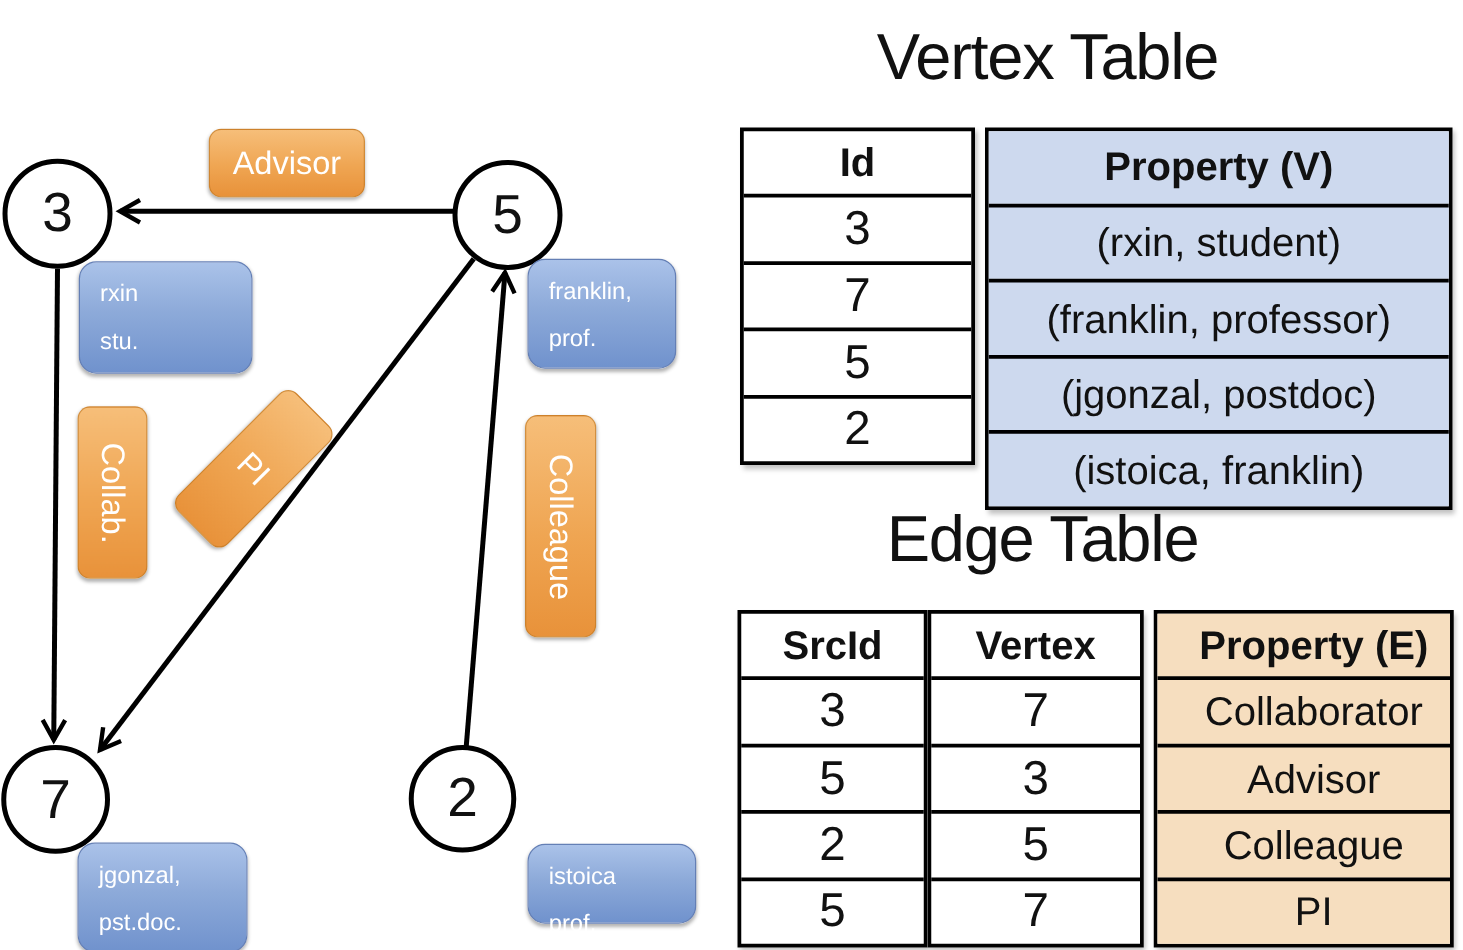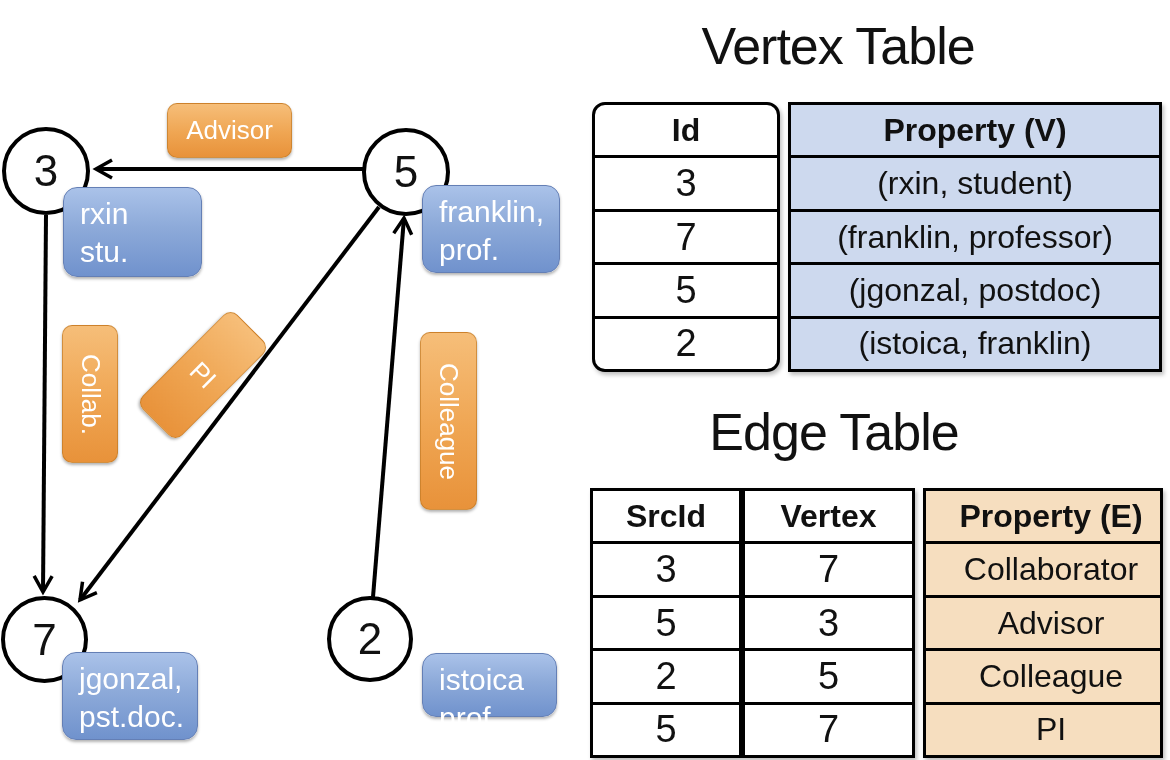--- a/index.html
+++ b/index.html
@@ -44,47 +44,47 @@
   .l-colleague{left:420px;top:332px;width:57px;height:178px;}
   .l-pi      {left:175px;top:308px;width:56px;height:134px;transform:rotate(45deg);}
   .vtext{transform:rotate(90deg);white-space:nowrap;}
 
   
   .pbox{
     position:absolute;border-radius:14px;
     background:linear-gradient(180deg,#aac2e9 0%,#8daad9 45%,#7092cd 100%);
     border:1px solid #647fb5;
     box-shadow:0 2px 3px rgba(0,0,0,.3);
-    color:#fff;font-size:30px;line-height:38px;
-    padding:7px 10px 0 16px;box-sizing:border-box;
+    color:#fff;font-size:19px;line-height:38px;
+    padding:7px 10px 0 16px;box-sizing:border-box;margin-top:22px;
   }
   .p-rxin    {left:63px; top:187px;width:139px;height:90px;}
-  .p-franklin{left:422px;top:185px;width:138px;height:88px;}
+  .p-franklin{left:422px;top:185px;width:119px;height:88px;}
   .p-jgonzal {left:62px; top:652px;width:136px;height:88px;}
   .p-istoica {left:422px;top:653px;width:135px;height:64px;}
 
   
   .tcol{
     position:absolute;display:flex;flex-direction:column;
     border:3px solid #000;box-sizing:border-box;background:#fff;
     box-shadow:2px 3px 4px rgba(0,0,0,.25);
   }
   .tcell{
     flex:1;display:flex;align-items:center;justify-content:center;
     font-size:32px;color:#111;white-space:nowrap;
   }
   .tcell + .tcell{border-top:3px solid #000;}
   .tcell.hdr{font-weight:bold;font-size:32px;}
   .tcell.num{font-size:38px;}
   .vfill{background:#cdd9ee;}
   .efill{background:#f6debf;padding-left:16px;}
 
   
-  .vt-id  {left:592px;top:102px;width:188px;height:270px;border-radius:13px;}
-  .vt-prop{left:788px;top:102px;width:374px;height:270px;}
+  .vt-id  {left:592px;top:102px;width:188px;height:270px;}
+  .vt-prop{left:788px;top:102px;width:374px;height:306px;justify-content:flex-end;}
   
   .et-src {left:590px;top:488px;width:152px;height:270px;}
   .et-dst {left:742px;top:488px;width:173px;height:270px;}
   .et-prop{left:923px;top:488px;width:240px;height:270px;}
 </style>
 </head>
 <body>
 
 <div class="canvas">
 

